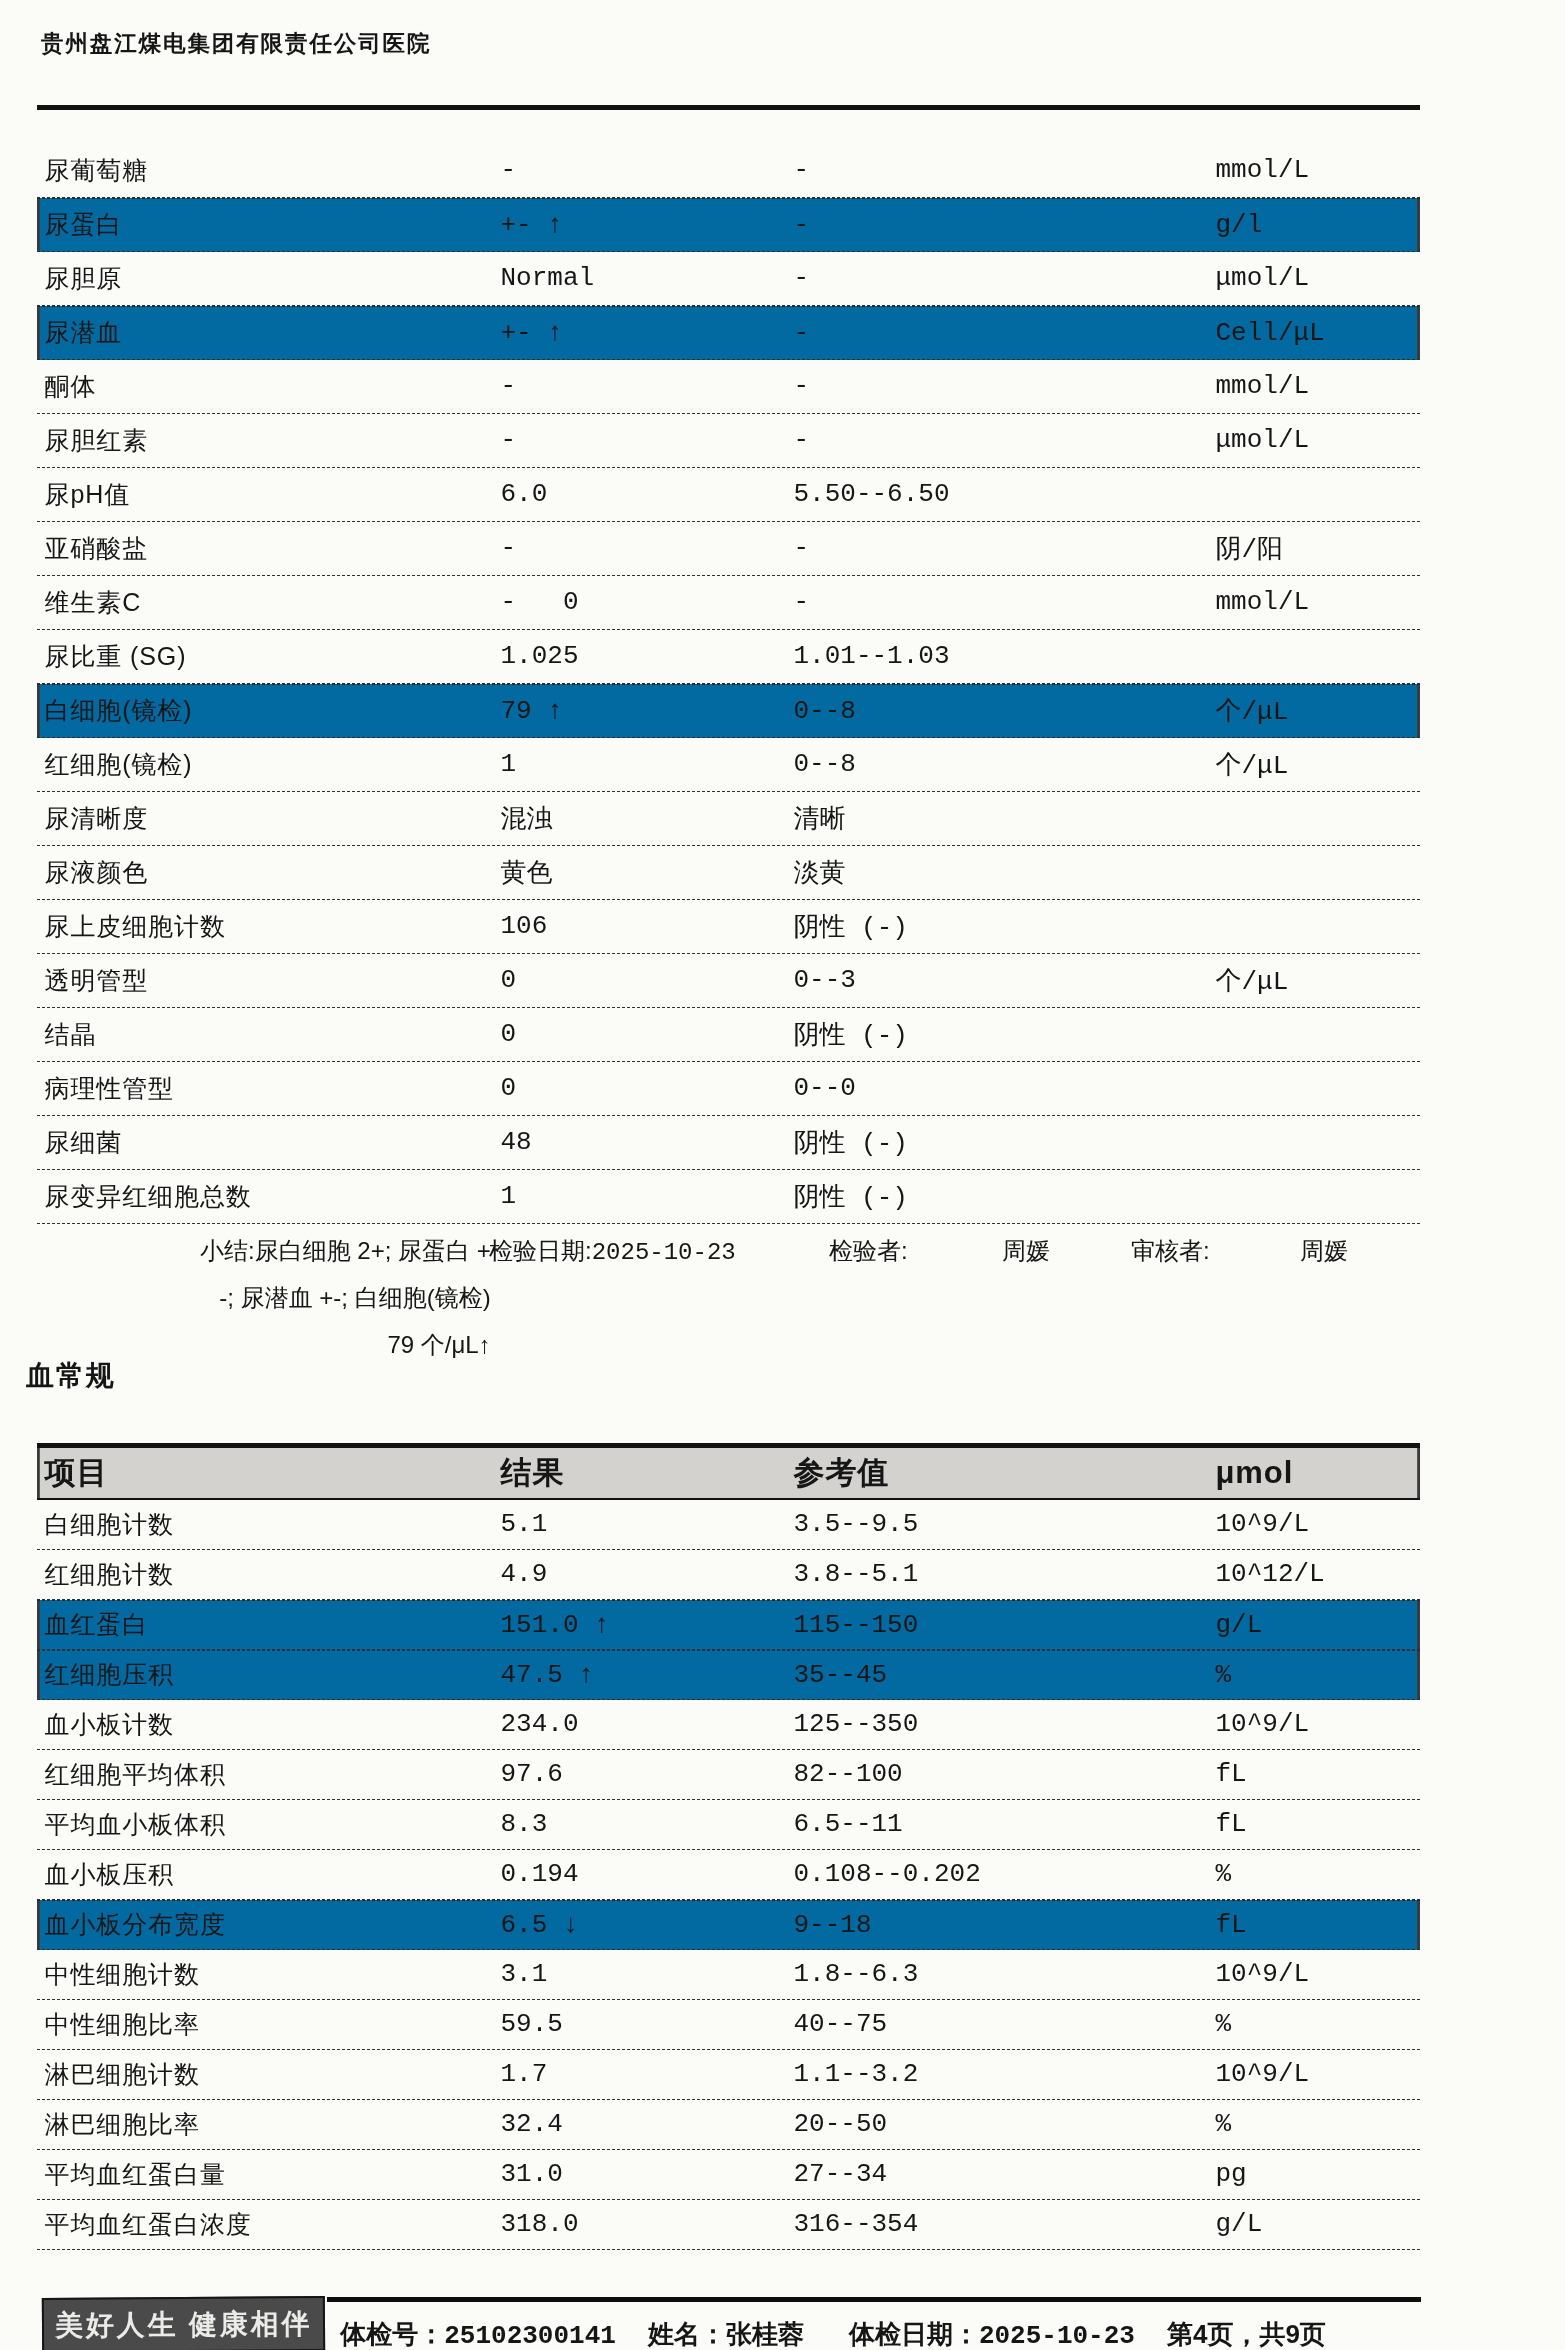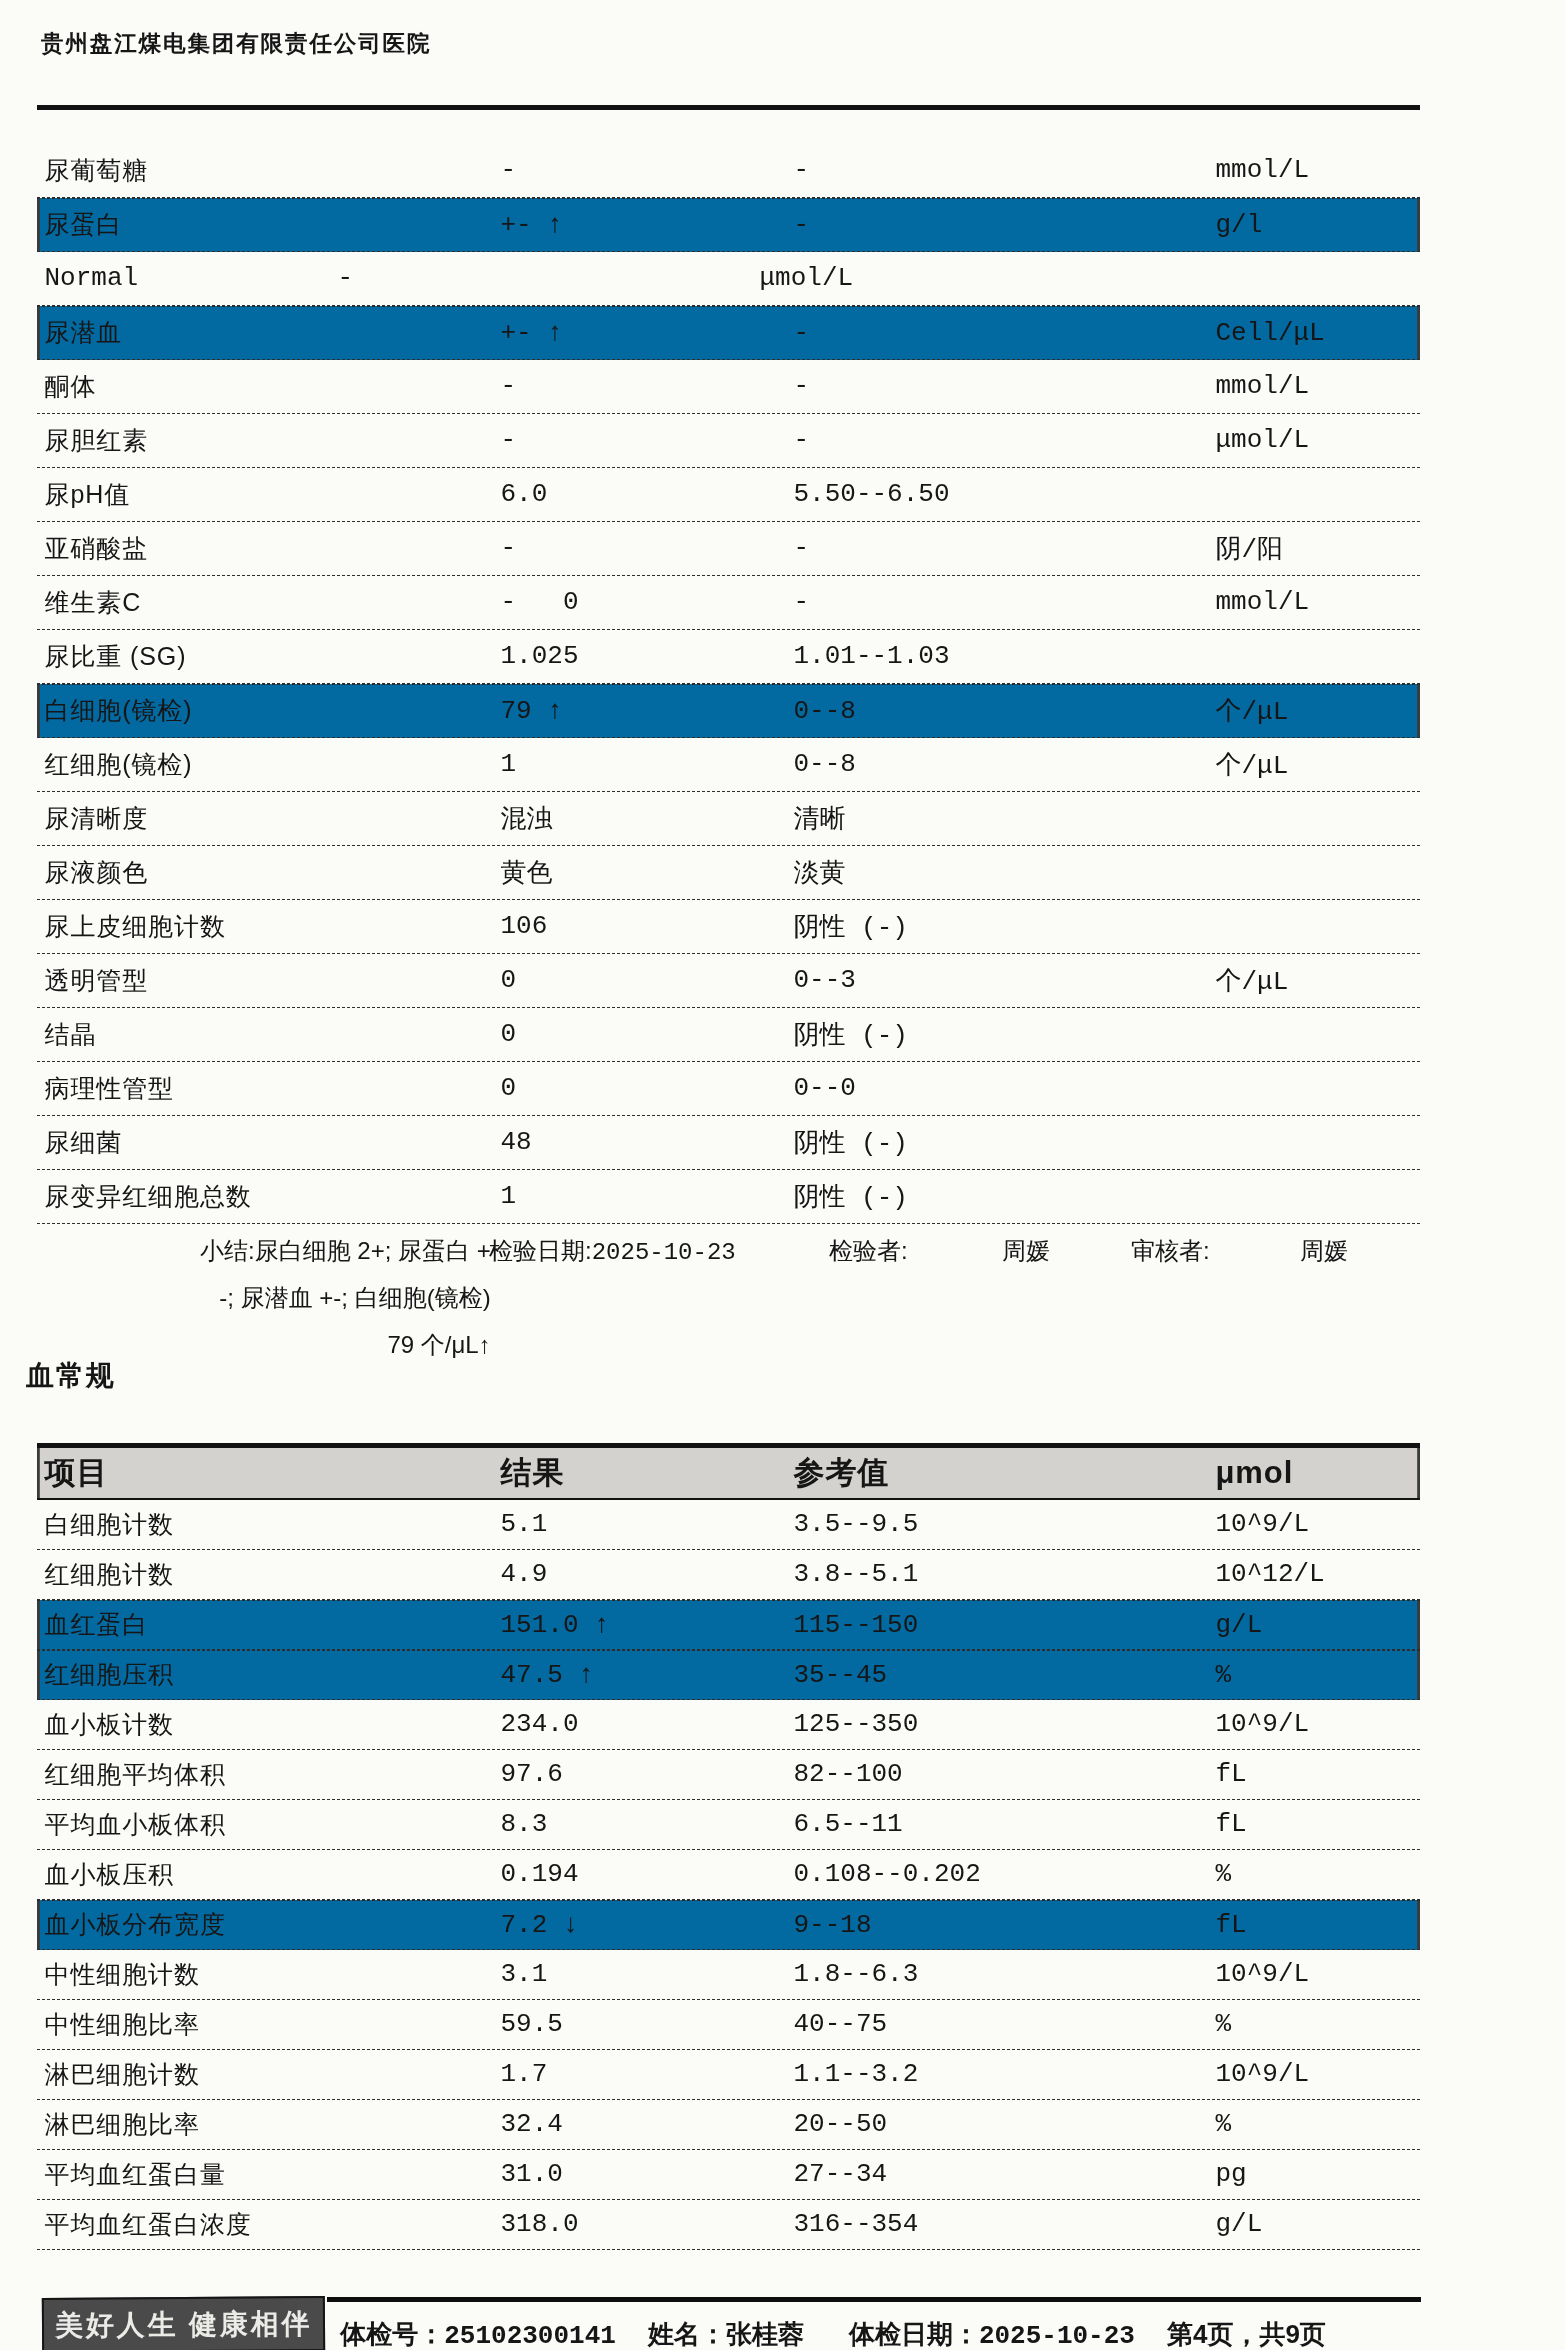--- a/index.html
+++ b/index.html
@@ -93,20 +93,21 @@
           <div class="cell c-ref">-</div>
           <div class="cell c-unit">mmol/L</div>
         </div>
         <div class="trow hl">
           <div class="cell c-item">尿蛋白</div>
           <div class="cell c-result">+- ↑</div>
           <div class="cell c-ref">-</div>
           <div class="cell c-unit">g/l</div>
         </div>
         <div class="trow">
+          <div class="cell c-item">尿胆原</div>
           <div class="cell c-result">Normal</div>
           <div class="cell c-ref">-</div>
           <div class="cell c-unit">μmol/L</div>
         </div>
         <div class="trow hl">
           <div class="cell c-item">尿潜血</div>
           <div class="cell c-result">+- ↑</div>
           <div class="cell c-ref">-</div>
           <div class="cell c-unit">Cell/μL</div>
         </div>
@@ -276,21 +277,21 @@
           <div class="cell c-unit">fL</div>
         </div>
         <div class="trow">
           <div class="cell c-item">血小板压积</div>
           <div class="cell c-result">0.194</div>
           <div class="cell c-ref">0.108--0.202</div>
           <div class="cell c-unit">%</div>
         </div>
         <div class="trow hl">
           <div class="cell c-item">血小板分布宽度</div>
-          <div class="cell c-result">7.2 ↓</div>
+          <div class="cell c-result">6.5 ↓</div>
           <div class="cell c-ref">9--18</div>
           <div class="cell c-unit">fL</div>
         </div>
         <div class="trow">
           <div class="cell c-item">中性细胞计数</div>
           <div class="cell c-result">3.1</div>
           <div class="cell c-ref">1.8--6.3</div>
           <div class="cell c-unit">10^9/L</div>
         </div>
         <div class="trow">

